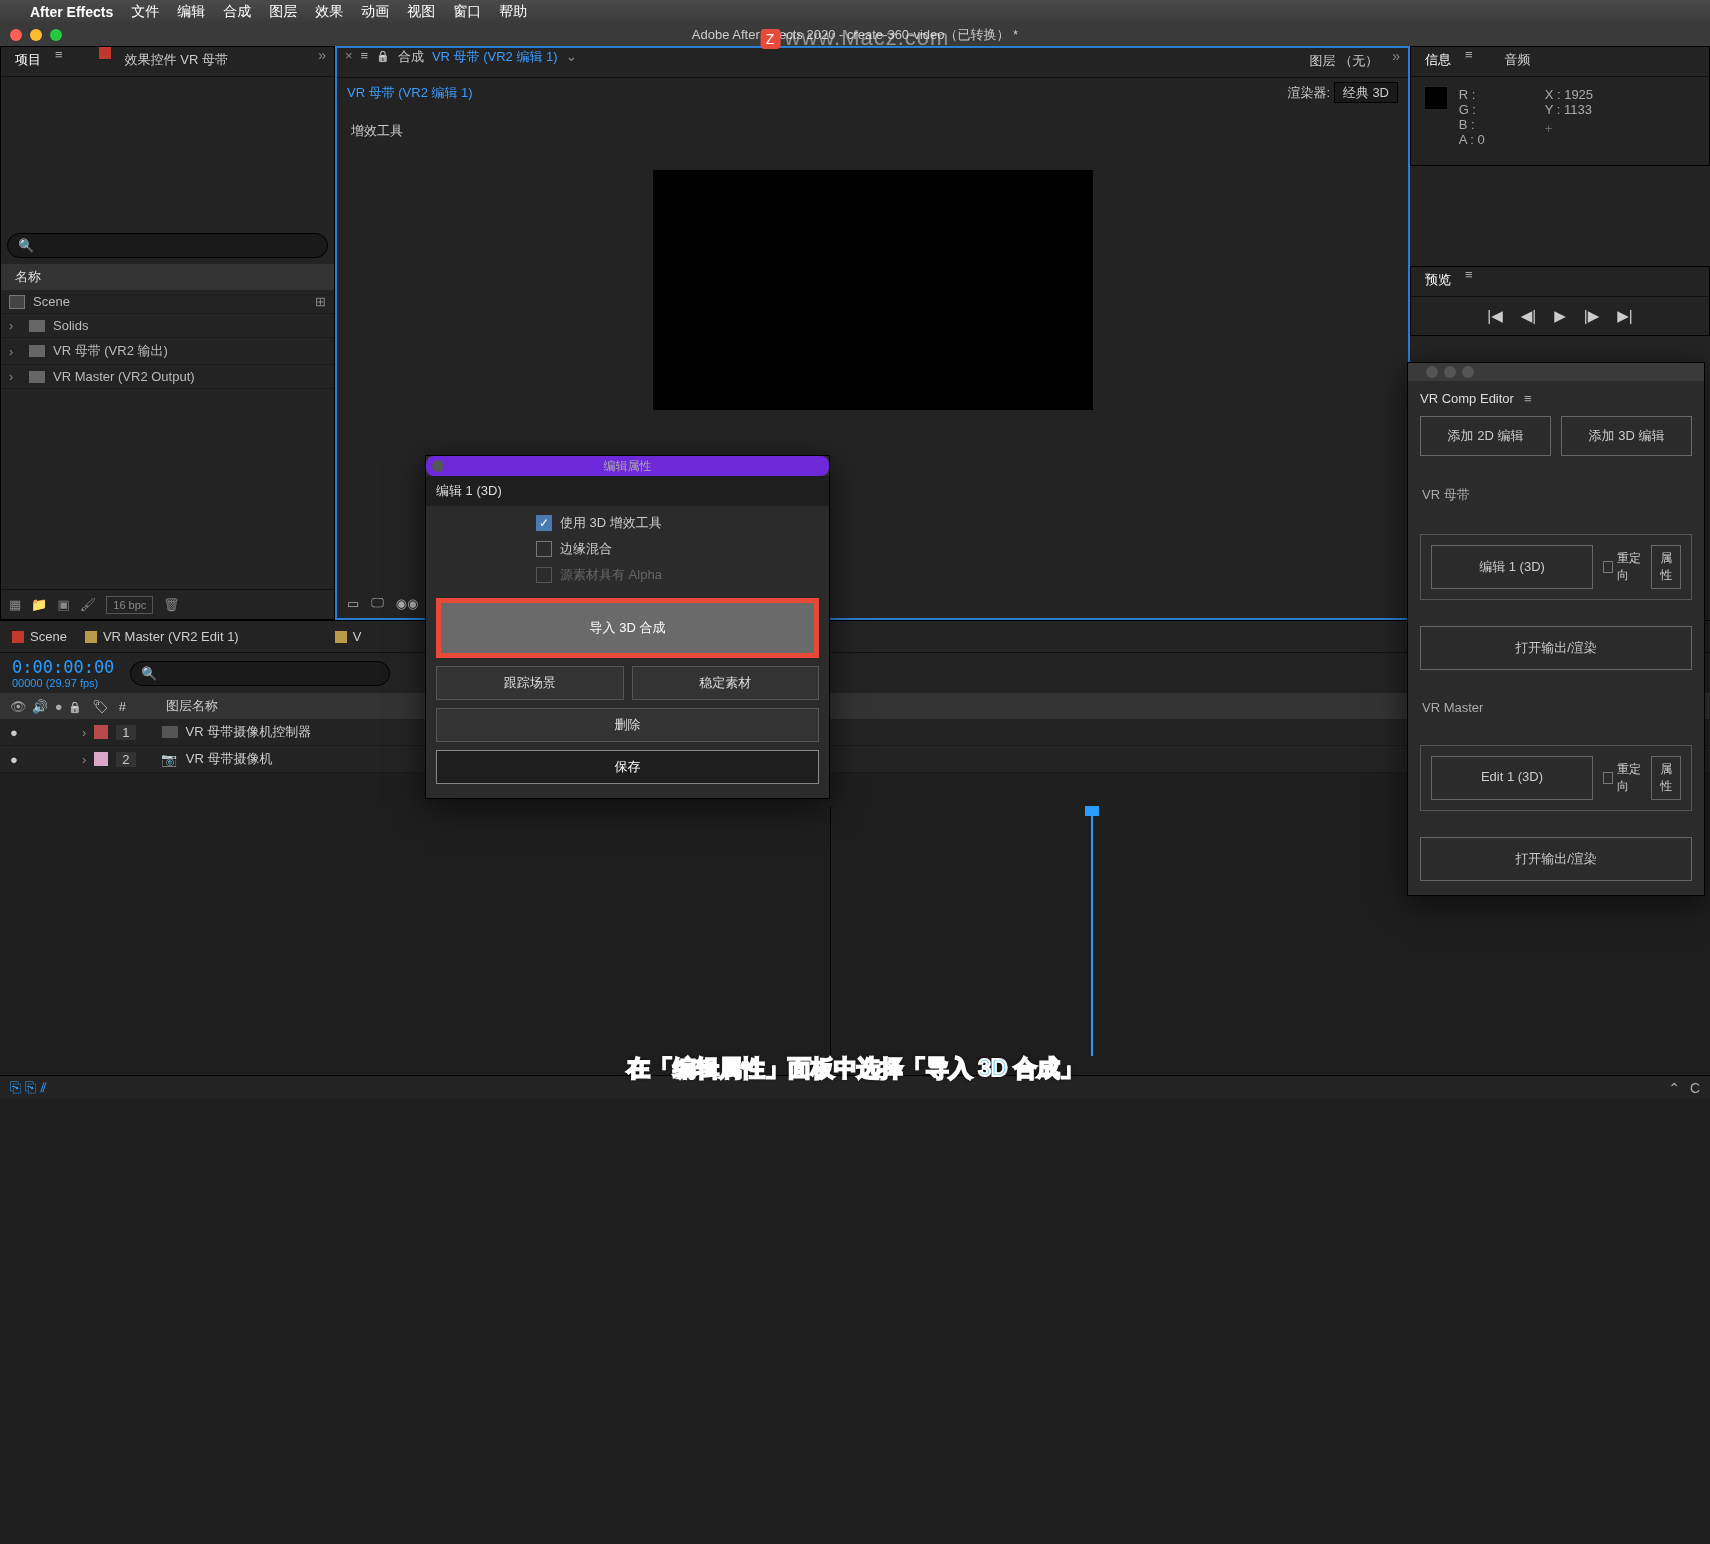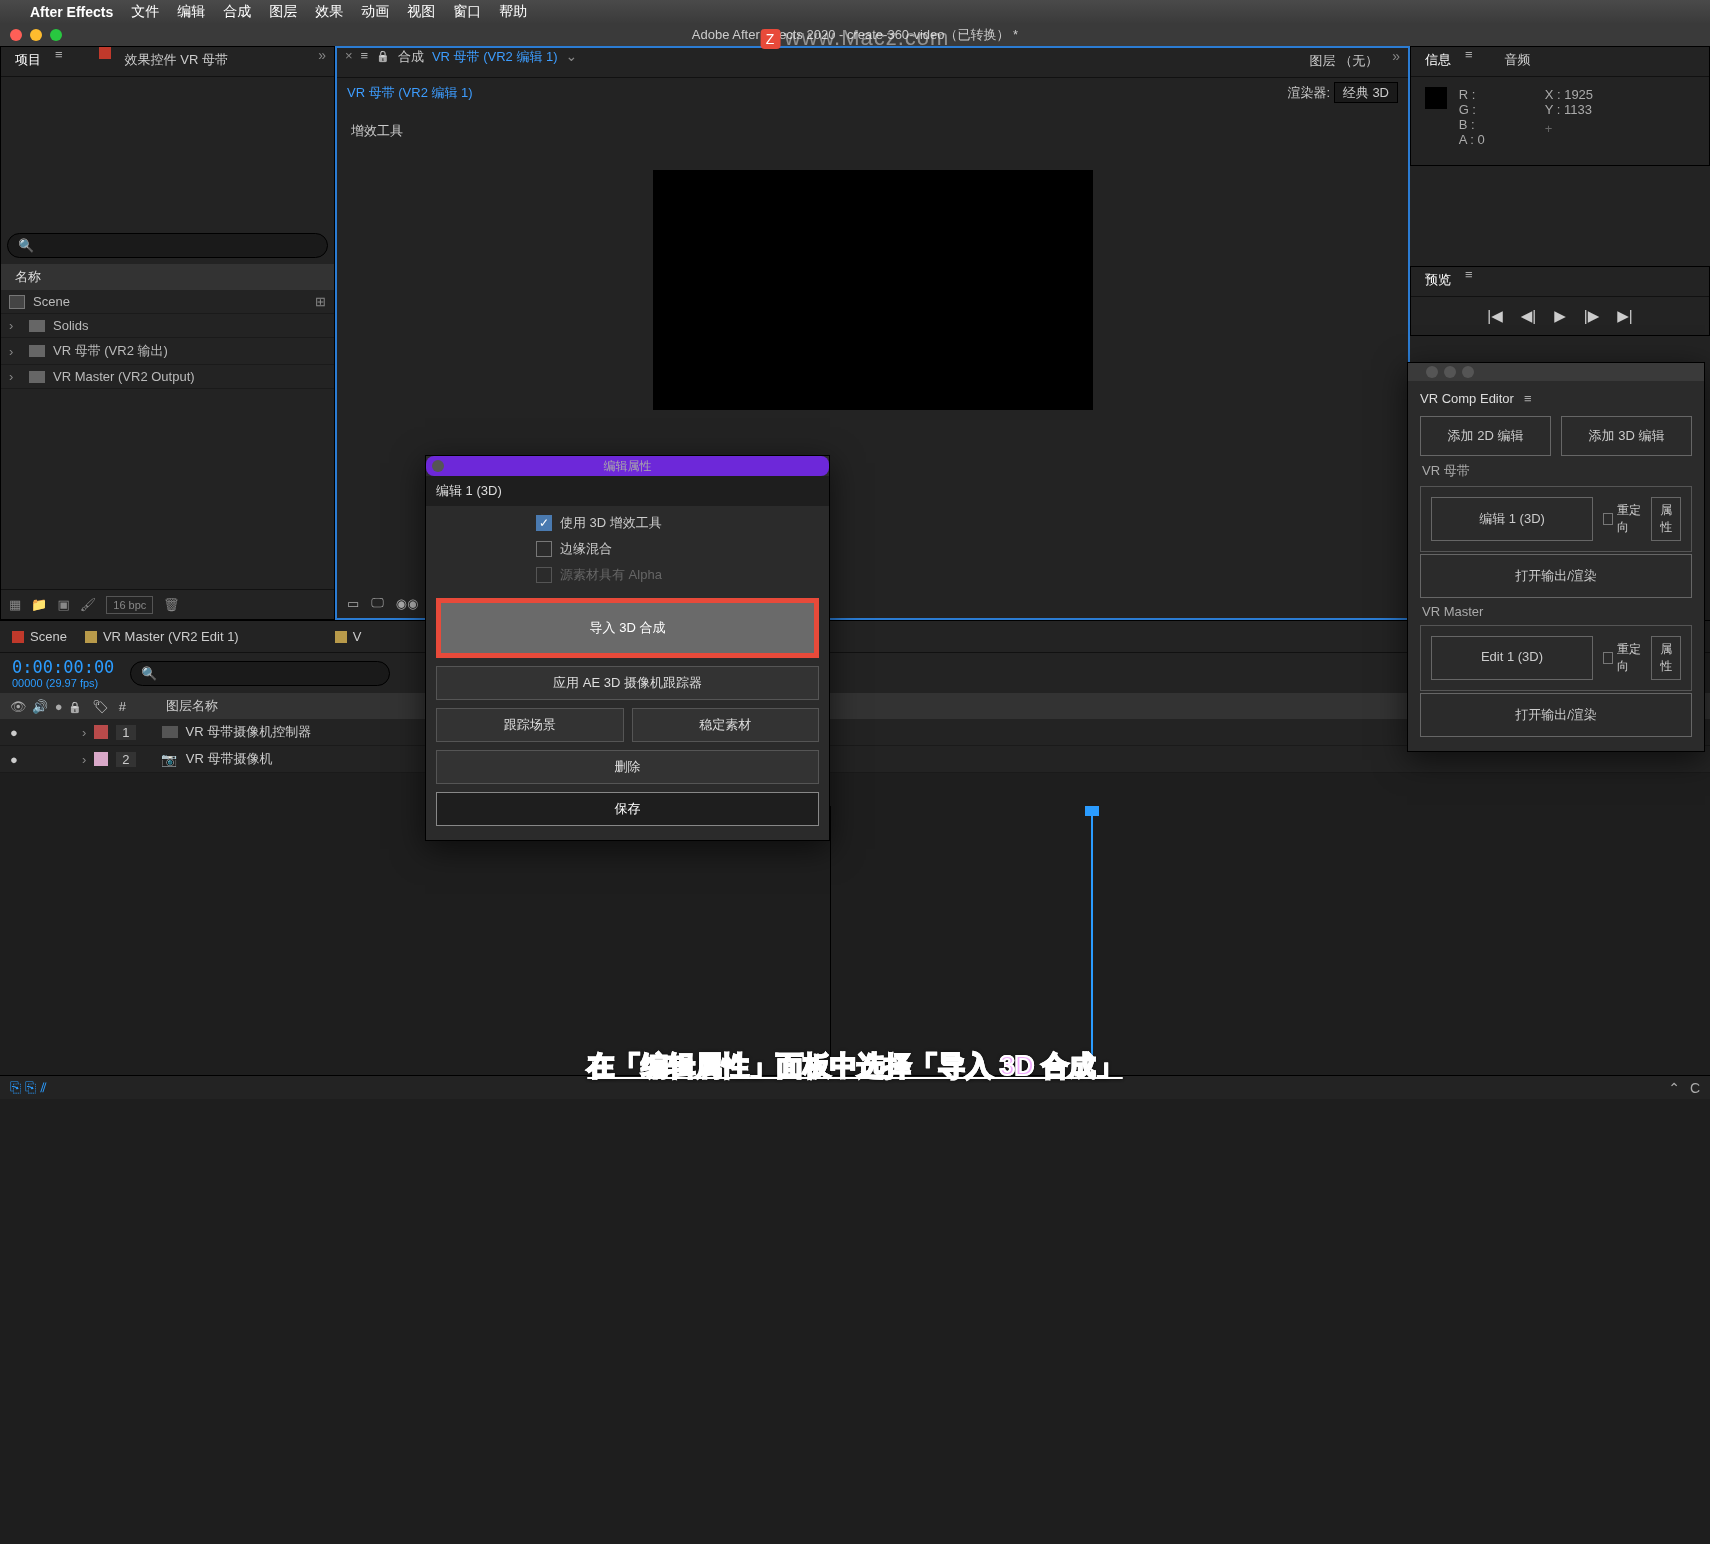--- a/index.html
+++ b/index.html
@@ -91,21 +91,21 @@
 .ep-btn { background: #333; border: 1px solid #555; color: #ddd; padding: 7px; text-align: center; cursor: default; }
 .ep-btn.highlight { border: 5px solid #e84a3a; background: #6a6a6a; color: #fff; padding: 16px; }
 .ep-btn-row { display: flex; gap: 8px; }
 .ep-btn-row .ep-btn { flex: 1; }
 .ep-save { background: #1e1e1e; border: 1px solid #888; color: #fff; font-weight: 500; }
 
 
 .vr-panel { position: absolute; right: 5px; top: 362px; width: 298px; background: #2b2b2b; border: 1px solid #000; box-shadow: 0 8px 30px rgba(0,0,0,.6); z-index: 40; }
 .vr-panel .titlebar { height: 18px; background: #3a3a3a; display: flex; align-items: center; padding-left: 8px; }
 .vr-panel .header { padding: 10px 12px; color: #ddd; display: flex; align-items: center; gap: 10px; }
-.vr-body { padding: 0 12px 14px; display: flex; flex-direction: column; gap: 2px; }
+.vr-body { padding: 0 12px 14px; display: flex; flex-direction: column; gap: 26px; }
 .vr-row { display: flex; gap: 10px; }
 .vr-btn { flex: 1; border: 1px solid #666; padding: 10px; text-align: center; color: #ccc; }
 .vr-section-label { color: #aaa; padding: 4px 2px; }
 .vr-group { border: 1px solid #555; padding: 10px; display: flex; gap: 10px; }
 .vr-group .main { flex: 1; border: 1px solid #666; padding: 12px; text-align: center; color: #ccc; }
 .vr-group .side { display: flex; flex-direction: row; gap: 6px; width: 78px; }
 .vr-group .side .chkline { display: flex; align-items: center; gap: 4px; font-size: 12px; }
 .vr-group .side .mini { border: 1px solid #666; padding: 4px; text-align: center; font-size: 12px; }
 .vr-wide { border: 1px solid #666; padding: 12px; text-align: center; color: #ccc; }
 
@@ -115,21 +115,21 @@
 .ruler-area .cap { position: absolute; left: 254px; top: 0; width: 14px; height: 10px; background: #2b9cff; }
 
 .app-footer { position: absolute; left: 0; right: 0; bottom: 445px; height: 24px; background: #232323; border-top: 1px solid #000; display: flex; align-items: center; justify-content: space-between; padding: 0 10px; color: #2b9cff; font-size: 14px; }
 .app-footer .right { color: #aaa; display:flex; gap:10px; align-items:center;}
 
 
 .watermark { position: absolute; top: 25px; left: 50%; transform: translateX(-50%); font-size: 22px; color: rgba(255,255,255,.45); letter-spacing: 1px; z-index: 100; font-weight: 400; }
 .watermark .logo { display:inline-block; width:20px; height:20px; background:#e84a3a; border-radius:4px; vertical-align:middle; margin-right:4px; font-size:14px; color:#fff; text-align:center; line-height:20px;}
 
 
-.caption { position: absolute; bottom: 460px; left: 50%; transform: translateX(-50%); font-size: 27px; font-weight: 700; color: #f0abfc; -webkit-text-stroke: 2px #fff; text-shadow: 0 0 4px #000; z-index: 200; white-space: nowrap; text-decoration: underline; }
+.caption { position: absolute; bottom: 460px; left: 50%; transform: translateX(-50%); font-size: 23px; font-weight: 700; color: #7dd3fc; -webkit-text-stroke: 2px #fff; text-shadow: 0 0 4px #000; z-index: 200; white-space: nowrap; }
 
 .lock-ic::before { content:"🔒"; font-size:11px; filter:grayscale(1);}
 </style>
 </head>
 <body>
 
 <div class="mac-menubar">
   <span class="apple"></span>
   <span class="appname menuitem">After Effects</span>
   <span class="menuitem">文件</span>
@@ -361,21 +361,20 @@
         <span class="box"></span>
         <span>边缘混合</span>
       </div>
     <div class="chk disabled">
         <span class="box"></span>
         <span>源素材具有 Alpha</span>
       </div>
   </div>
   <div class="btns">
     <div class="ep-btn highlight">导入 3D 合成</div>
-    <div class="ep-btn">应用 AE 3D 摄像机跟踪器</div>
     <div class="ep-btn-row">
       <div class="ep-btn">跟踪场景</div>
       <div class="ep-btn">稳定素材</div>
     </div>
     <div class="ep-btn">删除</div>
     <div class="ep-btn ep-save">保存</div>
   </div>
 </div>
 
 <div class="vr-panel">

